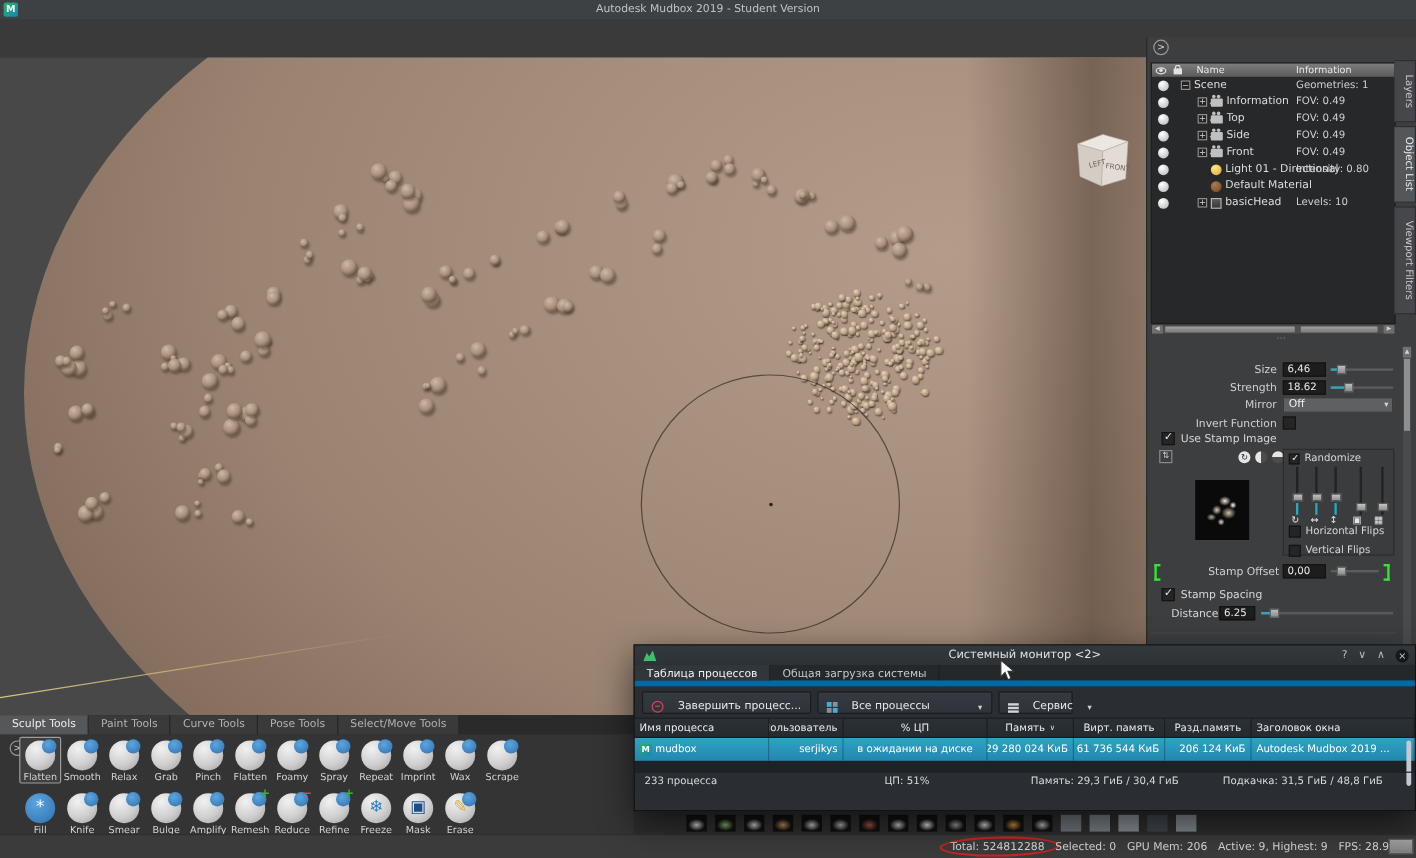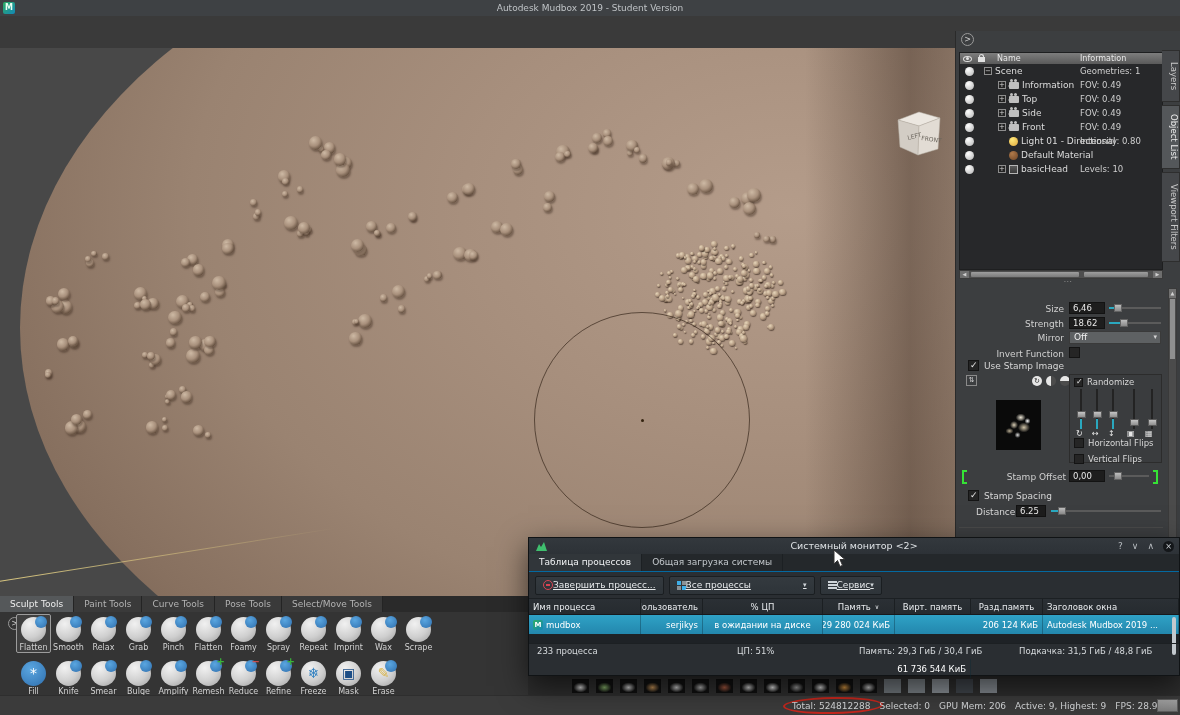--- a/index.html
+++ b/index.html
@@ -168,26 +168,26 @@
   .sysmon{position:absolute;left:528px;top:537px;width:652px;height:139px;background:#2a2e32;
           border:1px solid #101315;box-shadow:0 10px 28px rgba(0,0,0,.6);color:#e6e9eb;}
   .sm-title{height:16px;background:linear-gradient(#33383d,#2d3237);text-align:center;line-height:16px;
             font-size:9.5px;color:#dfe3e6;position:relative;}
   .sm-app-icon{position:absolute;left:7px;top:3px;}
   .sm-winbtns{position:absolute;right:5px;top:0;height:16px;display:flex;align-items:center;gap:9px;
               color:#b9bec2;font-size:9px;}
   .sm-close{width:11px;height:11px;border-radius:50%;background:#14171a;color:#cfd4d8;line-height:11px;
             text-align:center;font-size:8px;}
   .sm-menu{height:17px;display:flex;align-items:center;gap:16px;padding-left:10px;font-size:9.5px;color:#dfe3e6;}
-  .sm-tabs{height:18px;display:flex;background:#24282b;border-bottom:1px solid #0369a1;}
+  .sm-tabs{height:18px;display:flex;background:#24282b;border-bottom:5px solid #0369a1;}
   .sm-tab{padding:0 10px;line-height:17px;font-size:9px;color:#c2c7cb;border-right:1px solid #1c2023;white-space:nowrap;}
   .sm-tab.active{background:#31363a;color:#f0f2f4;}
   .sm-toolbar{height:26px;display:flex;align-items:center;gap:5px;padding:0 6px;}
-  .sm-btn{height:19px;display:flex;align-items:center;gap:0;background:linear-gradient(#343a3f,#2e3439);
-          border:1px solid #1a1e21;border-radius:2px;padding:0 7px;font-size:9px;color:#e6e9eb;white-space:nowrap;text-decoration:underline;}
+  .sm-btn{height:19px;display:flex;align-items:flex-end;gap:12px;background:linear-gradient(#343a3f,#2e3439);
+          border:1px solid #1a1e21;border-radius:2px;padding:0 7px;font-size:9px;color:#e6e9eb;white-space:nowrap;}
   .endproc-icon{width:10px;height:10px;border-radius:50%;border:1.5px solid #da4453;position:relative;flex:none;}
   .endproc-icon::after{content:"";position:absolute;left:1.5px;top:3px;width:4px;height:1.5px;background:#da4453;}
   .sm-search{flex:1;height:19px;background:#1e2226;border:1px solid #15181b;border-radius:2px;color:#aab1b7;
              font-size:9px;padding-left:6px;font-family:"DejaVu Sans",sans-serif;outline:none;}
   .sm-search::placeholder{color:#7b8288;}
   .grid-ico{width:9px;height:9px;display:grid;grid-template-columns:4px 4px;grid-template-rows:4px 4px;gap:1px;flex:none;}
   .grid-ico i{background:#8a9196;}
   .grid-ico i:nth-child(1),.grid-ico i:nth-child(4){background:#3daee9;}
   .burger{width:9px;display:flex;flex-direction:column;gap:1.5px;flex:none;}
   .burger i{height:1.5px;background:#cfd4d8;}
@@ -1055,21 +1055,21 @@
           </div>
           <div class="sm-col" style="width: 62px; justify-content: flex-end;">
             <span>serjikys</span>
           </div>
           <div class="sm-col" style="width: 120px; justify-content: center;">
             <span>в ожидании на диске</span>
           </div>
           <div class="sm-col" style="width: 72px; justify-content: flex-end;">
             <span>29 280 024 КиБ</span>
           </div>
-          <div class="sm-col" style="width: 76px; justify-content: flex-end; margin-top: 44px;">
+          <div class="sm-col" style="width: 76px; justify-content: flex-end;">
             <span>61 736 544 КиБ</span>
           </div>
           <div class="sm-col" style="width: 72px; justify-content: flex-end;">
             <span>206 124 КиБ</span>
           </div>
           <div class="sm-col" style="flex: 1 1 0%; justify-content: flex-start;">
             <span>Autodesk Mudbox 2019 ...</span>
           </div>
         </div>
     </div>

